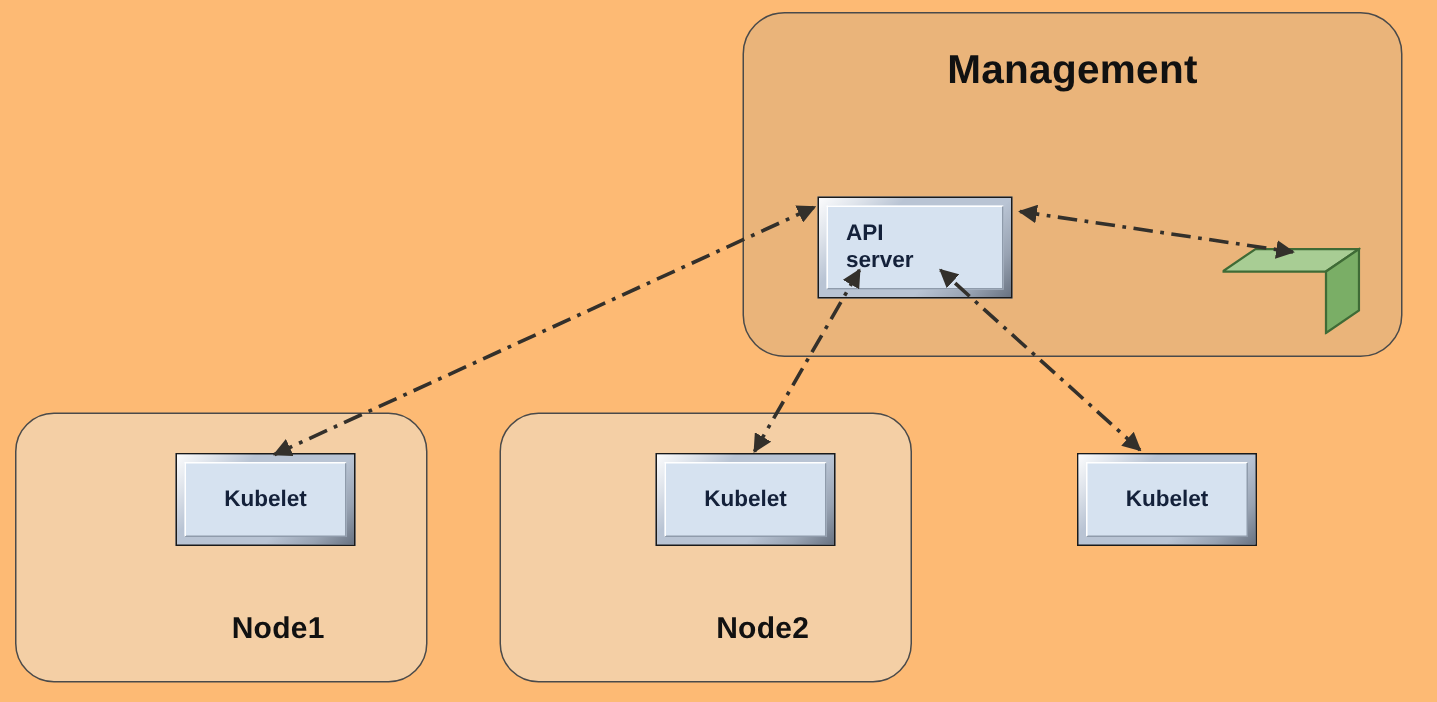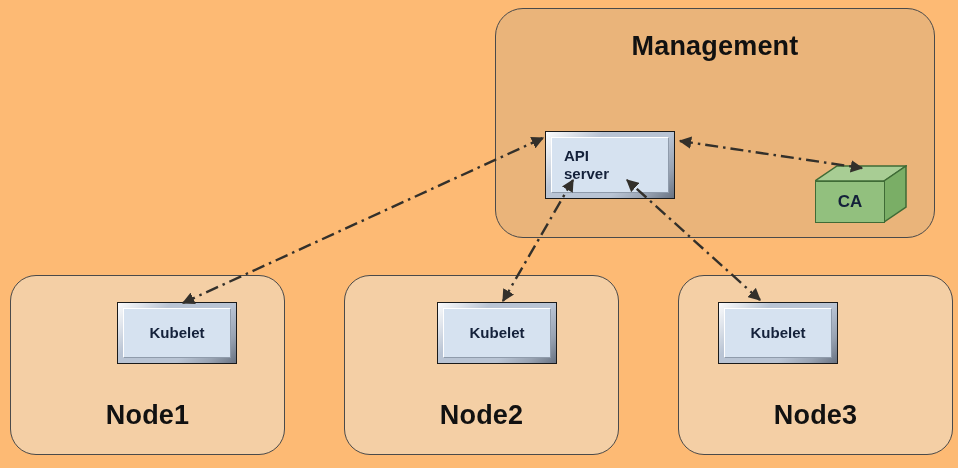--- a/index.html
+++ b/index.html
@@ -34,40 +34,41 @@
     background: #eab47a;
     border-radius: 28px;
   }
   .worker-node {
     top: 275px;
     width: 275px;
     height: 180px;
     background: #f4cfa5;
   }
   #node-1 { left: 10px; }
-  #node-2 { left: 344px; }
+  #node-2 { left: 333px; }
   #node-3 { left: 678px; }
 
   
   .group-title {
     position: absolute;
     width: 100%;
     text-align: center;
     color: #111111;
     font-weight: 700;
     letter-spacing: 0.2px;
     line-height: 1.18;
   }
   #management-node-title {
     top: 22px;
     font-size: 27px;
   }
   .worker-node-title {
     bottom: 22px;
-    font-size: 27px;
+    font-size: 20px;
+    padding-left: 38px;
   }
 
   
   .bevel-box {
     position: absolute;
     box-sizing: border-box;
     border: 1.5px solid #1a1a1a;
     background: #b9c4d4;
     padding: 5px;
   }
@@ -202,33 +203,27 @@
     </div>
   </div>
 
   <div id="ca-cuboid">
     <svg class="ca-top" viewBox="0 0 92 58">
 
       <polygon points="0,16 22,1 91,1 69,16" fill="#a8cd94" stroke="#3f6b36" stroke-width="1.5"></polygon>
 
       <polygon points="69,16 91,1 91,42 69,57" fill="#7aae66" stroke="#3f6b36" stroke-width="1.5"></polygon>
     </svg>
-    <div class="ca-front">
-      <span class="ca-label">CA</span>
-    </div>
   </div>
 
   <div class="group-box worker-node" id="node-1">
     <div class="group-title worker-node-title">Node1</div>
   </div>
   <div class="group-box worker-node" id="node-2">
     <div class="group-title worker-node-title">Node2</div>
-  </div>
-  <div class="group-box worker-node" id="node-3">
-    <div class="group-title worker-node-title">Node3</div>
   </div>
 
   <div class="bevel-box kubelet-box" id="kubelet-box-1">
     <div class="bevel-face">
       <div class="bevel-label">Kubelet</div>
     </div>
   </div>
   <div class="bevel-box kubelet-box" id="kubelet-box-2">
     <div class="bevel-face">
       <div class="bevel-label">Kubelet</div>

